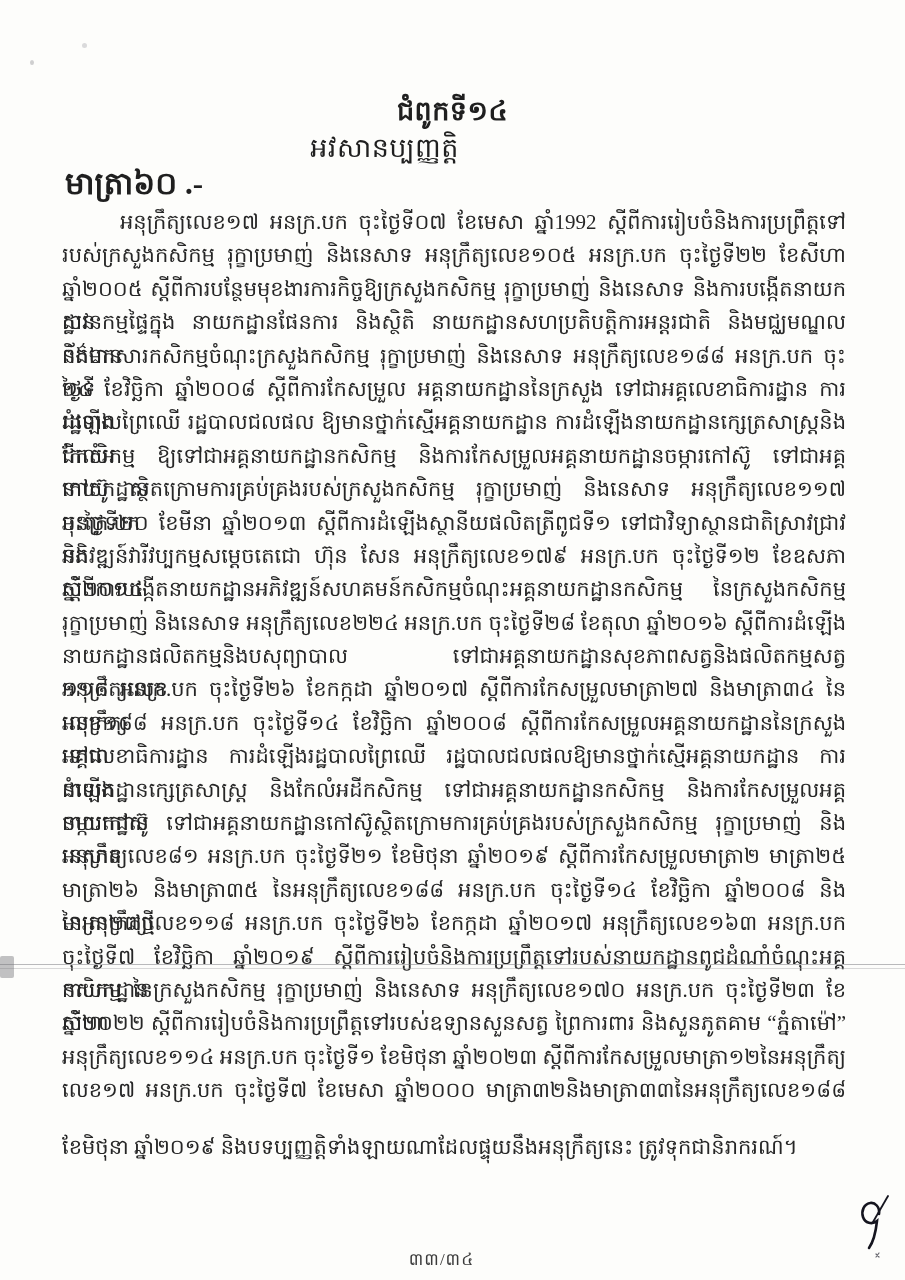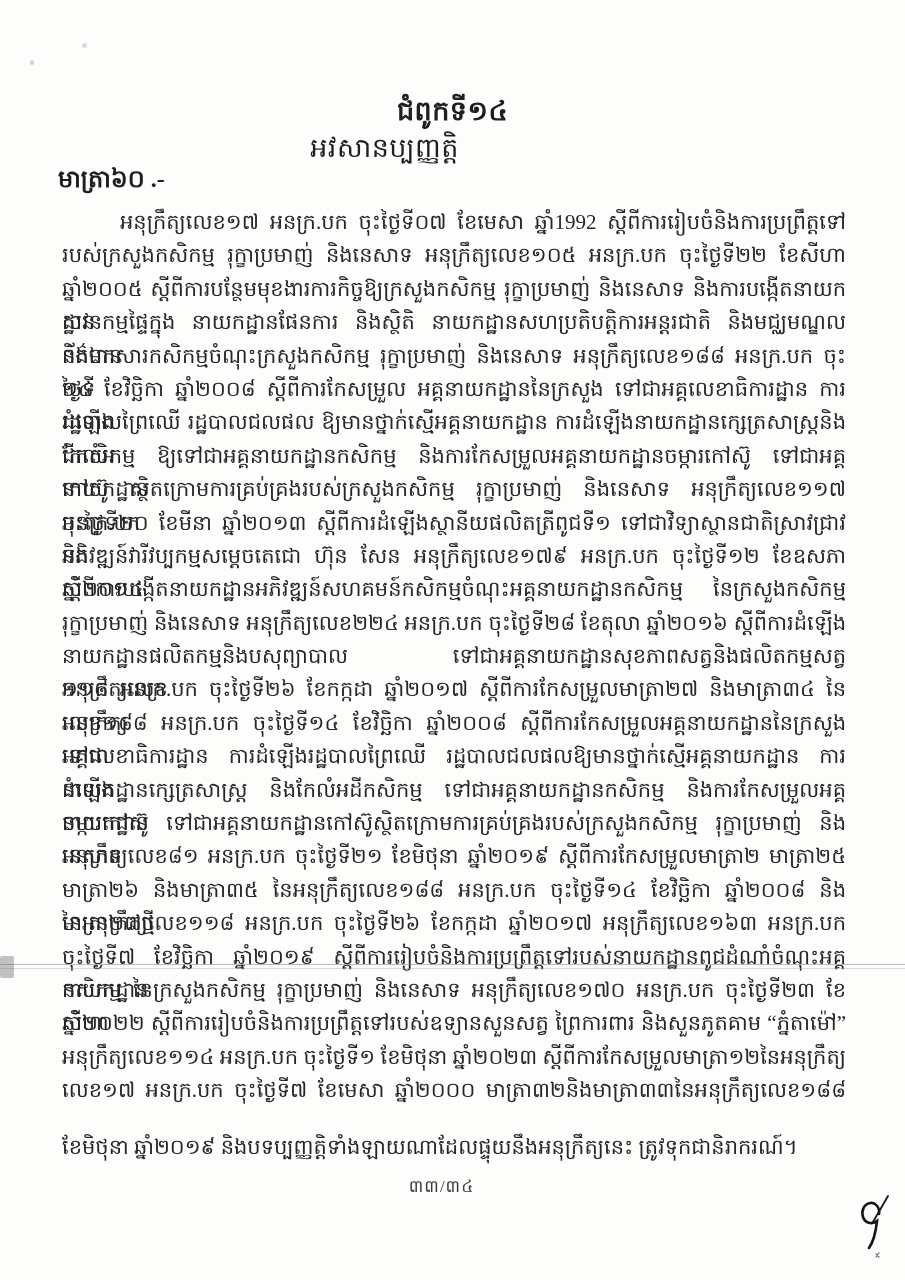--- a/index.html
+++ b/index.html
@@ -24,43 +24,43 @@
     letter-spacing: 0.5px;
   }
   .section-title {
     position: absolute; top: 131px; left: 0; width: 769px;
     text-align: center;
     font-size: 27px; font-weight: 400;
     color: #1f1f1f;
     letter-spacing: 0.5px;
   }
   .article-label {
-    position: absolute; top: 164px; left: 58px;
-    font-size: 24px; font-weight: 700;
+    position: absolute; top: 164px; left: 65px;
+    font-size: 31px; font-weight: 700;
     color: #1f1f1f;
   }
   
   .body-block {
     position: absolute; top: 206px; left: 62px; width: 784px;
   }
   .body-line {
     height: 33.4px;
     line-height: 33.4px;
     font-size: 21px;
     color: #262626;
     text-align: justify;
     text-align-last: justify;
     white-space: normal;
     overflow: visible;
   }
   .body-line.first { text-indent: 58px; }
   .body-line.last  { text-align-last: left; margin-top: 23px; }
   
   .page-number {
-    position: absolute; top: 1175px; left: 0; width: 883px;
+    position: absolute; top: 1248px; left: 0; width: 883px;
     text-align: center;
     font-size: 17px;
     color: #3b3b3b;
     letter-spacing: 1px;
   }
   
   .scan-line-1 {
     position: absolute; top: 964px; left: 0; width: 905px; height: 1px;
     background: rgba(130,130,135,0.55);
   }

